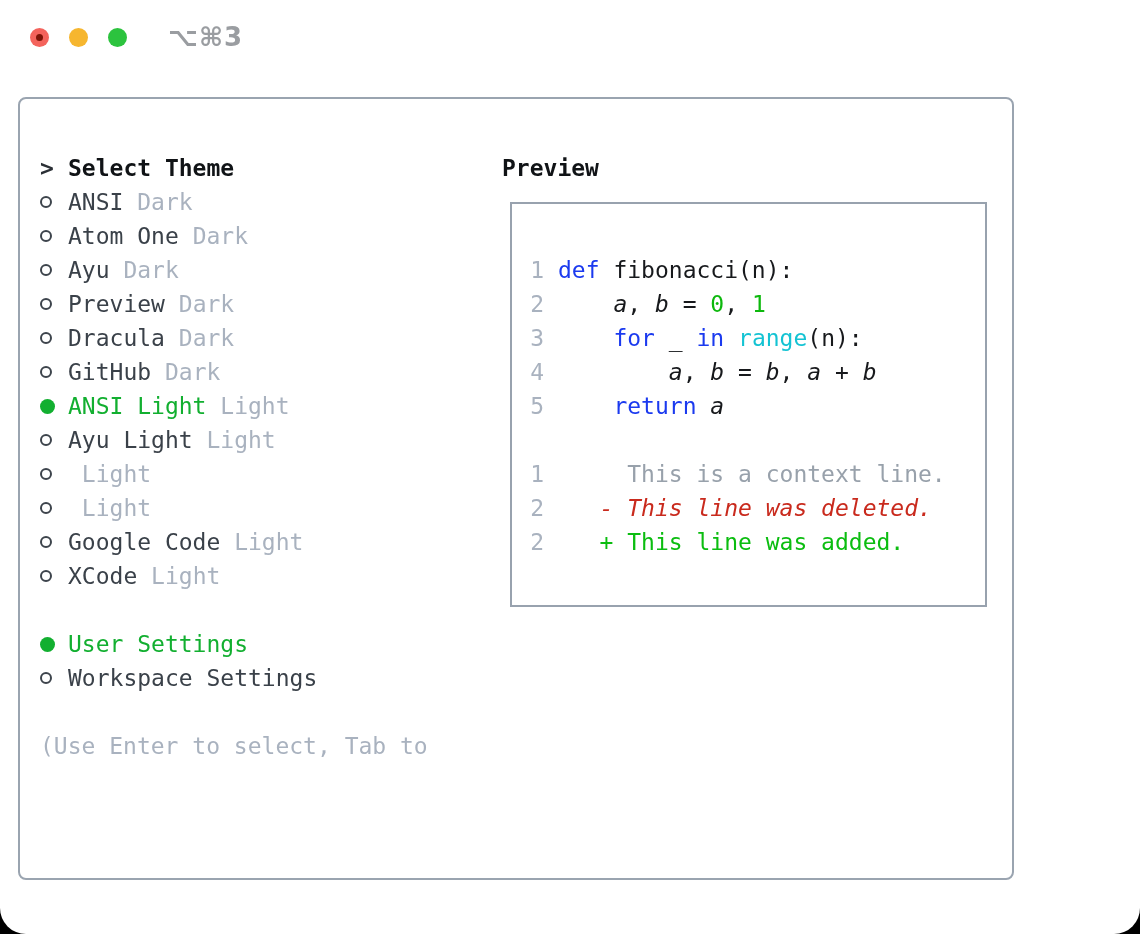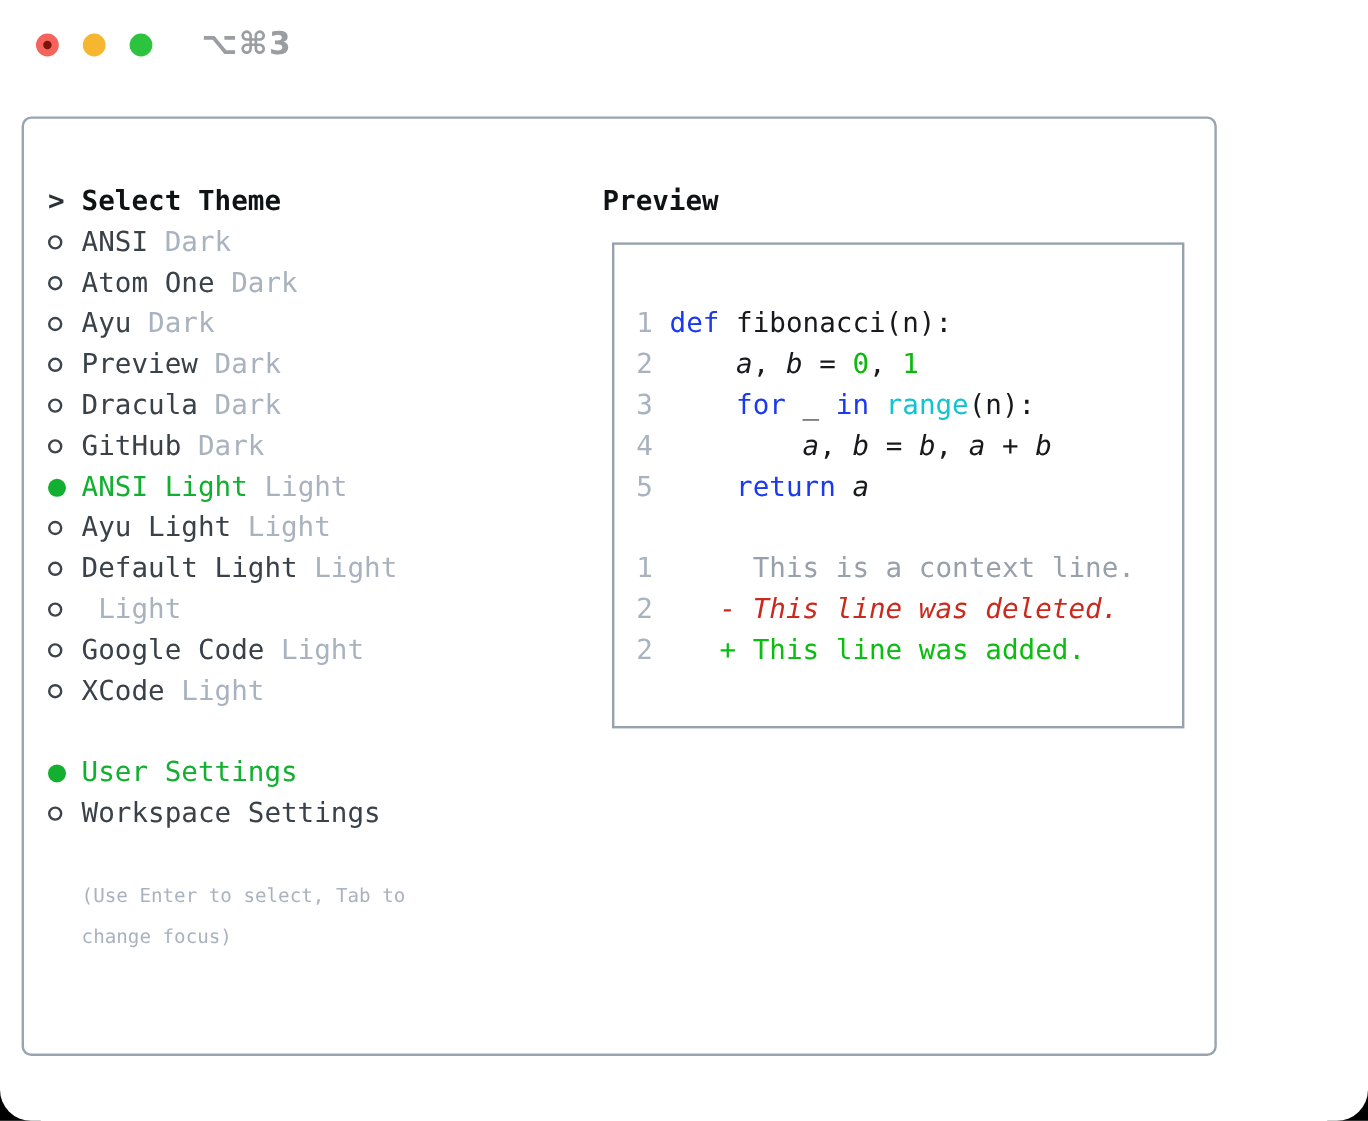--- a/index.html
+++ b/index.html
@@ -36,22 +36,22 @@
          white-space:pre; }
   .row .slot { width:28px; display:flex; align-items:center; }
   .ring { width:12px; height:12px; border:2px solid #3d444c; border-radius:50%; }
   .dot  { width:15px; height:15px; background:#12af30; border-radius:50%; }
   .prompt { font-size:23px; color:#2b3036; font-weight:bold; }
   .hdr { font-weight:bold; color:#101316; }
   .variant { color:#a9b2bf; }
   .sel-green { color:#12af30; }
   .spacer { height:34px; }
   .apply-label { color:#15181b; }
-  .help { font-size:16px; color:#a9b2bf; height:34px; display:flex; align-items:center;
-          white-space:pre;margin-left:28px; }
+  .help { font-size:23px; color:#a9b2bf; height:34px; display:flex; align-items:center;
+          white-space:pre; }
 
   
   .preview-label { position:absolute; left:482px; top:52px; height:34px; display:flex;
                    align-items:center; font-size:23px; font-weight:bold; color:#101316; }
   .preview-box { position:absolute; left:490px; top:103px; width:477px; height:405px;
                  border:2px solid #98a2ae; background:#fff; }
   .pv-content { position:absolute; left:18px; top:49px; }
   .crow { display:flex; height:34px; align-items:center; font-size:23px; white-space:pre; }
   .ln { display:inline-block; width:14px; margin-right:14px; text-align:right; color:#a9b2bf; }
   .pl  { color:#17191c; }
@@ -88,33 +88,32 @@
       </div>
       <div id="theme-rows">
           <div class="row"><span class="slot"><span class="ring"></span></span><span class="">ANSI</span><span class="variant"> Dark</span></div>
           <div class="row"><span class="slot"><span class="ring"></span></span><span class="">Atom One</span><span class="variant"> Dark</span></div>
           <div class="row"><span class="slot"><span class="ring"></span></span><span class="">Ayu</span><span class="variant"> Dark</span></div>
           <div class="row"><span class="slot"><span class="ring"></span></span><span class="">Preview</span><span class="variant"> Dark</span></div>
           <div class="row"><span class="slot"><span class="ring"></span></span><span class="">Dracula</span><span class="variant"> Dark</span></div>
           <div class="row"><span class="slot"><span class="ring"></span></span><span class="">GitHub</span><span class="variant"> Dark</span></div>
           <div class="row"><span class="slot"><span class="dot"></span></span><span class="sel-green">ANSI Light</span><span class="variant"> Light</span></div>
           <div class="row"><span class="slot"><span class="ring"></span></span><span class="">Ayu Light</span><span class="variant"> Light</span></div>
-          <div class="row"><span class="slot"><span class="ring"></span></span><span class="">Default Light</span><span class="variant"> Light</span></div>
+          <div class="row"><span class="slot"><span class="ring"></span></span><span class="variant"> Light</span></div>
           <div class="row"><span class="slot"><span class="ring"></span></span><span class="variant"> Light</span></div>
           <div class="row"><span class="slot"><span class="ring"></span></span><span class="">Google Code</span><span class="variant"> Light</span></div>
           <div class="row"><span class="slot"><span class="ring"></span></span><span class="">XCode</span><span class="variant"> Light</span></div>
         </div>
       <div class="spacer"></div>
       <div id="apply-rows">
           <div class="row"><span class="slot"><span class="dot"></span></span><span class="sel-green">User Settings</span></div>
           <div class="row"><span class="slot"><span class="ring"></span></span><span class="">Workspace Settings</span></div>
         </div>
       <div class="spacer"></div>
       <div class="help">(Use Enter to select, Tab to</div>
-      <div class="help">change focus)</div>
     </div>
 
     <div class="preview-label">Preview</div>
 
     <div class="preview-box">
       <div class="pv-content" id="pv-content">
           <div class="crow"><span class="ln">1</span><span class="kw">def</span><span class="pl"> fibonacci(n):</span></div>
           <div class="crow"><span class="ln">2</span><span class="pl">    </span><span class="v">a</span><span class="pl">, </span><span class="v">b</span><span class="pl"> = </span><span class="num">0</span><span class="pl">, </span><span class="num">1</span></div>
           <div class="crow"><span class="ln">3</span><span class="pl">    </span><span class="kw">for</span><span class="pl"> _ </span><span class="kw">in</span><span class="pl"> </span><span class="fn">range</span><span class="pl">(n):</span></div>
           <div class="crow"><span class="ln">4</span><span class="pl">        </span><span class="v">a</span><span class="pl">, </span><span class="v">b</span><span class="pl"> = </span><span class="v">b</span><span class="pl">, </span><span class="v">a</span><span class="pl"> + </span><span class="v">b</span></div>

